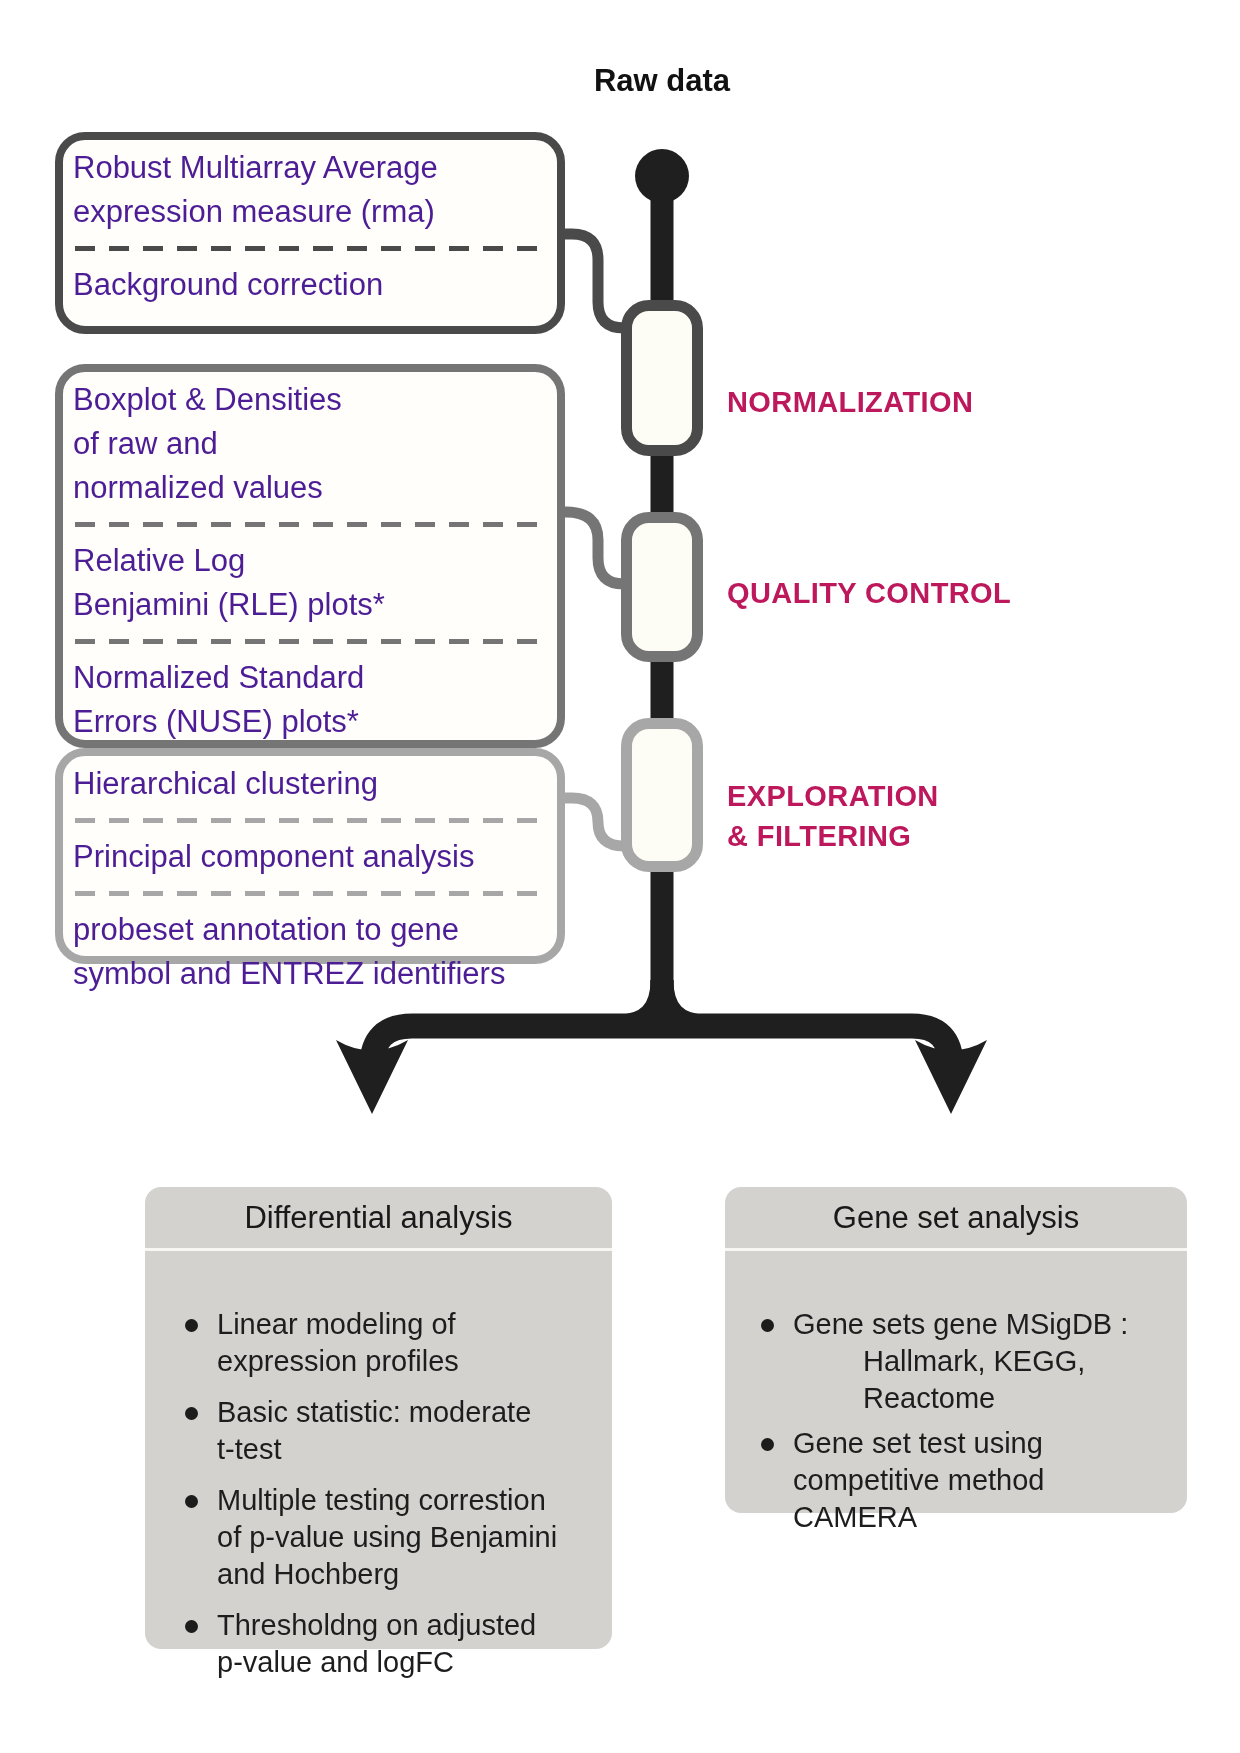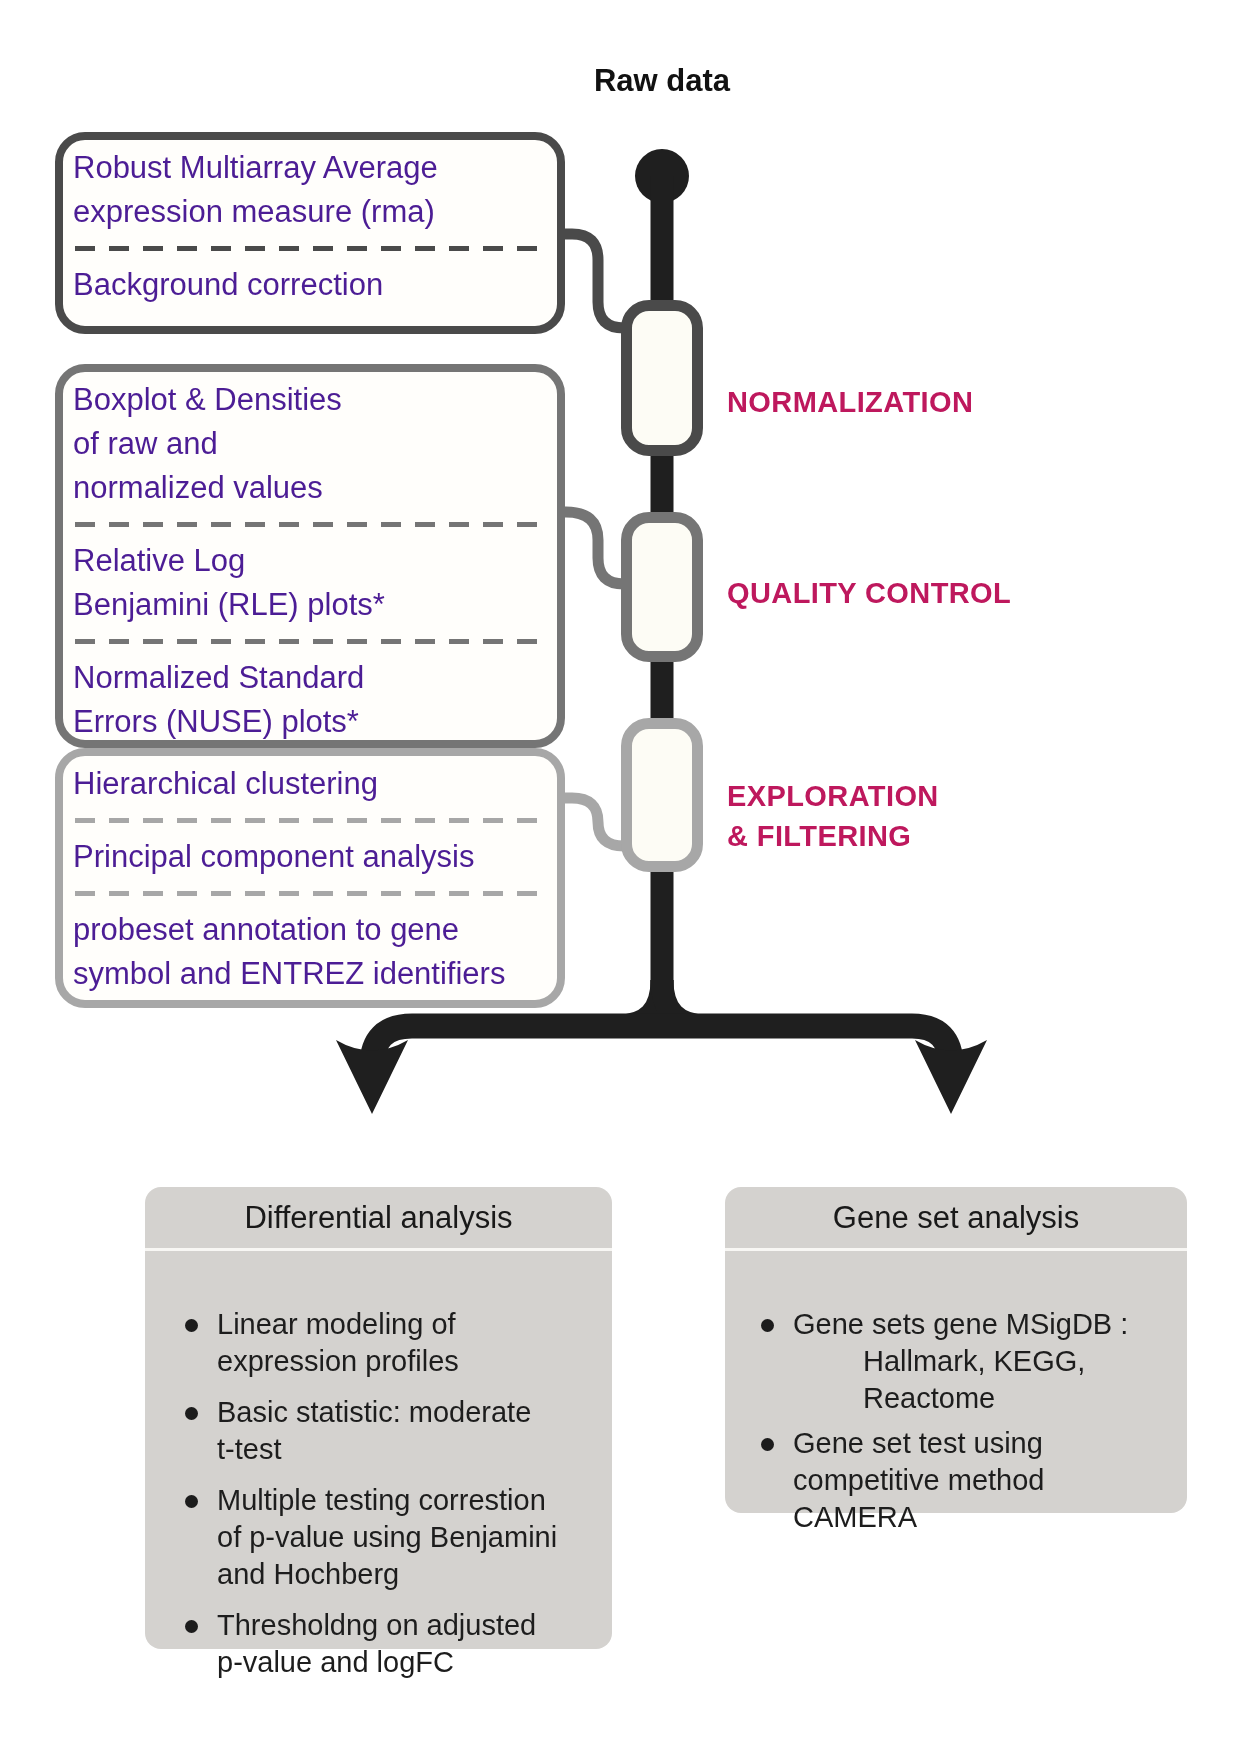--- a/index.html
+++ b/index.html
@@ -18,21 +18,21 @@
   }
 
   
   .flow-box{
     position:absolute;left:55px;width:510px;box-sizing:border-box;
     border:8px solid #555;border-radius:30px;background:#fffefb;
     padding:6px 10px 0 6px;z-index:1;
   }
   .flow-box.b0{top:132px;height:202px;}
   .flow-box.b1{top:348px;height:384px;margin-top:16px;}
-  .flow-box.b2{top:748px;height:260px;}
+  .flow-box.b2{top:748px;height:216px;}
   .seg-line{font-size:31px;line-height:44px;color:#4c1d95;white-space:nowrap;padding-left:4px;}
   .divider{height:5px;margin:12px 6px;}
 
   
   .node{
     position:absolute;left:621px;width:82px;box-sizing:border-box;
     border:11px solid #555;border-radius:28px;background:#fdfcf5;z-index:1;
   }
   .node.n0{top:300px;height:156px;}
   .node.n1{top:512px;height:150px;}

